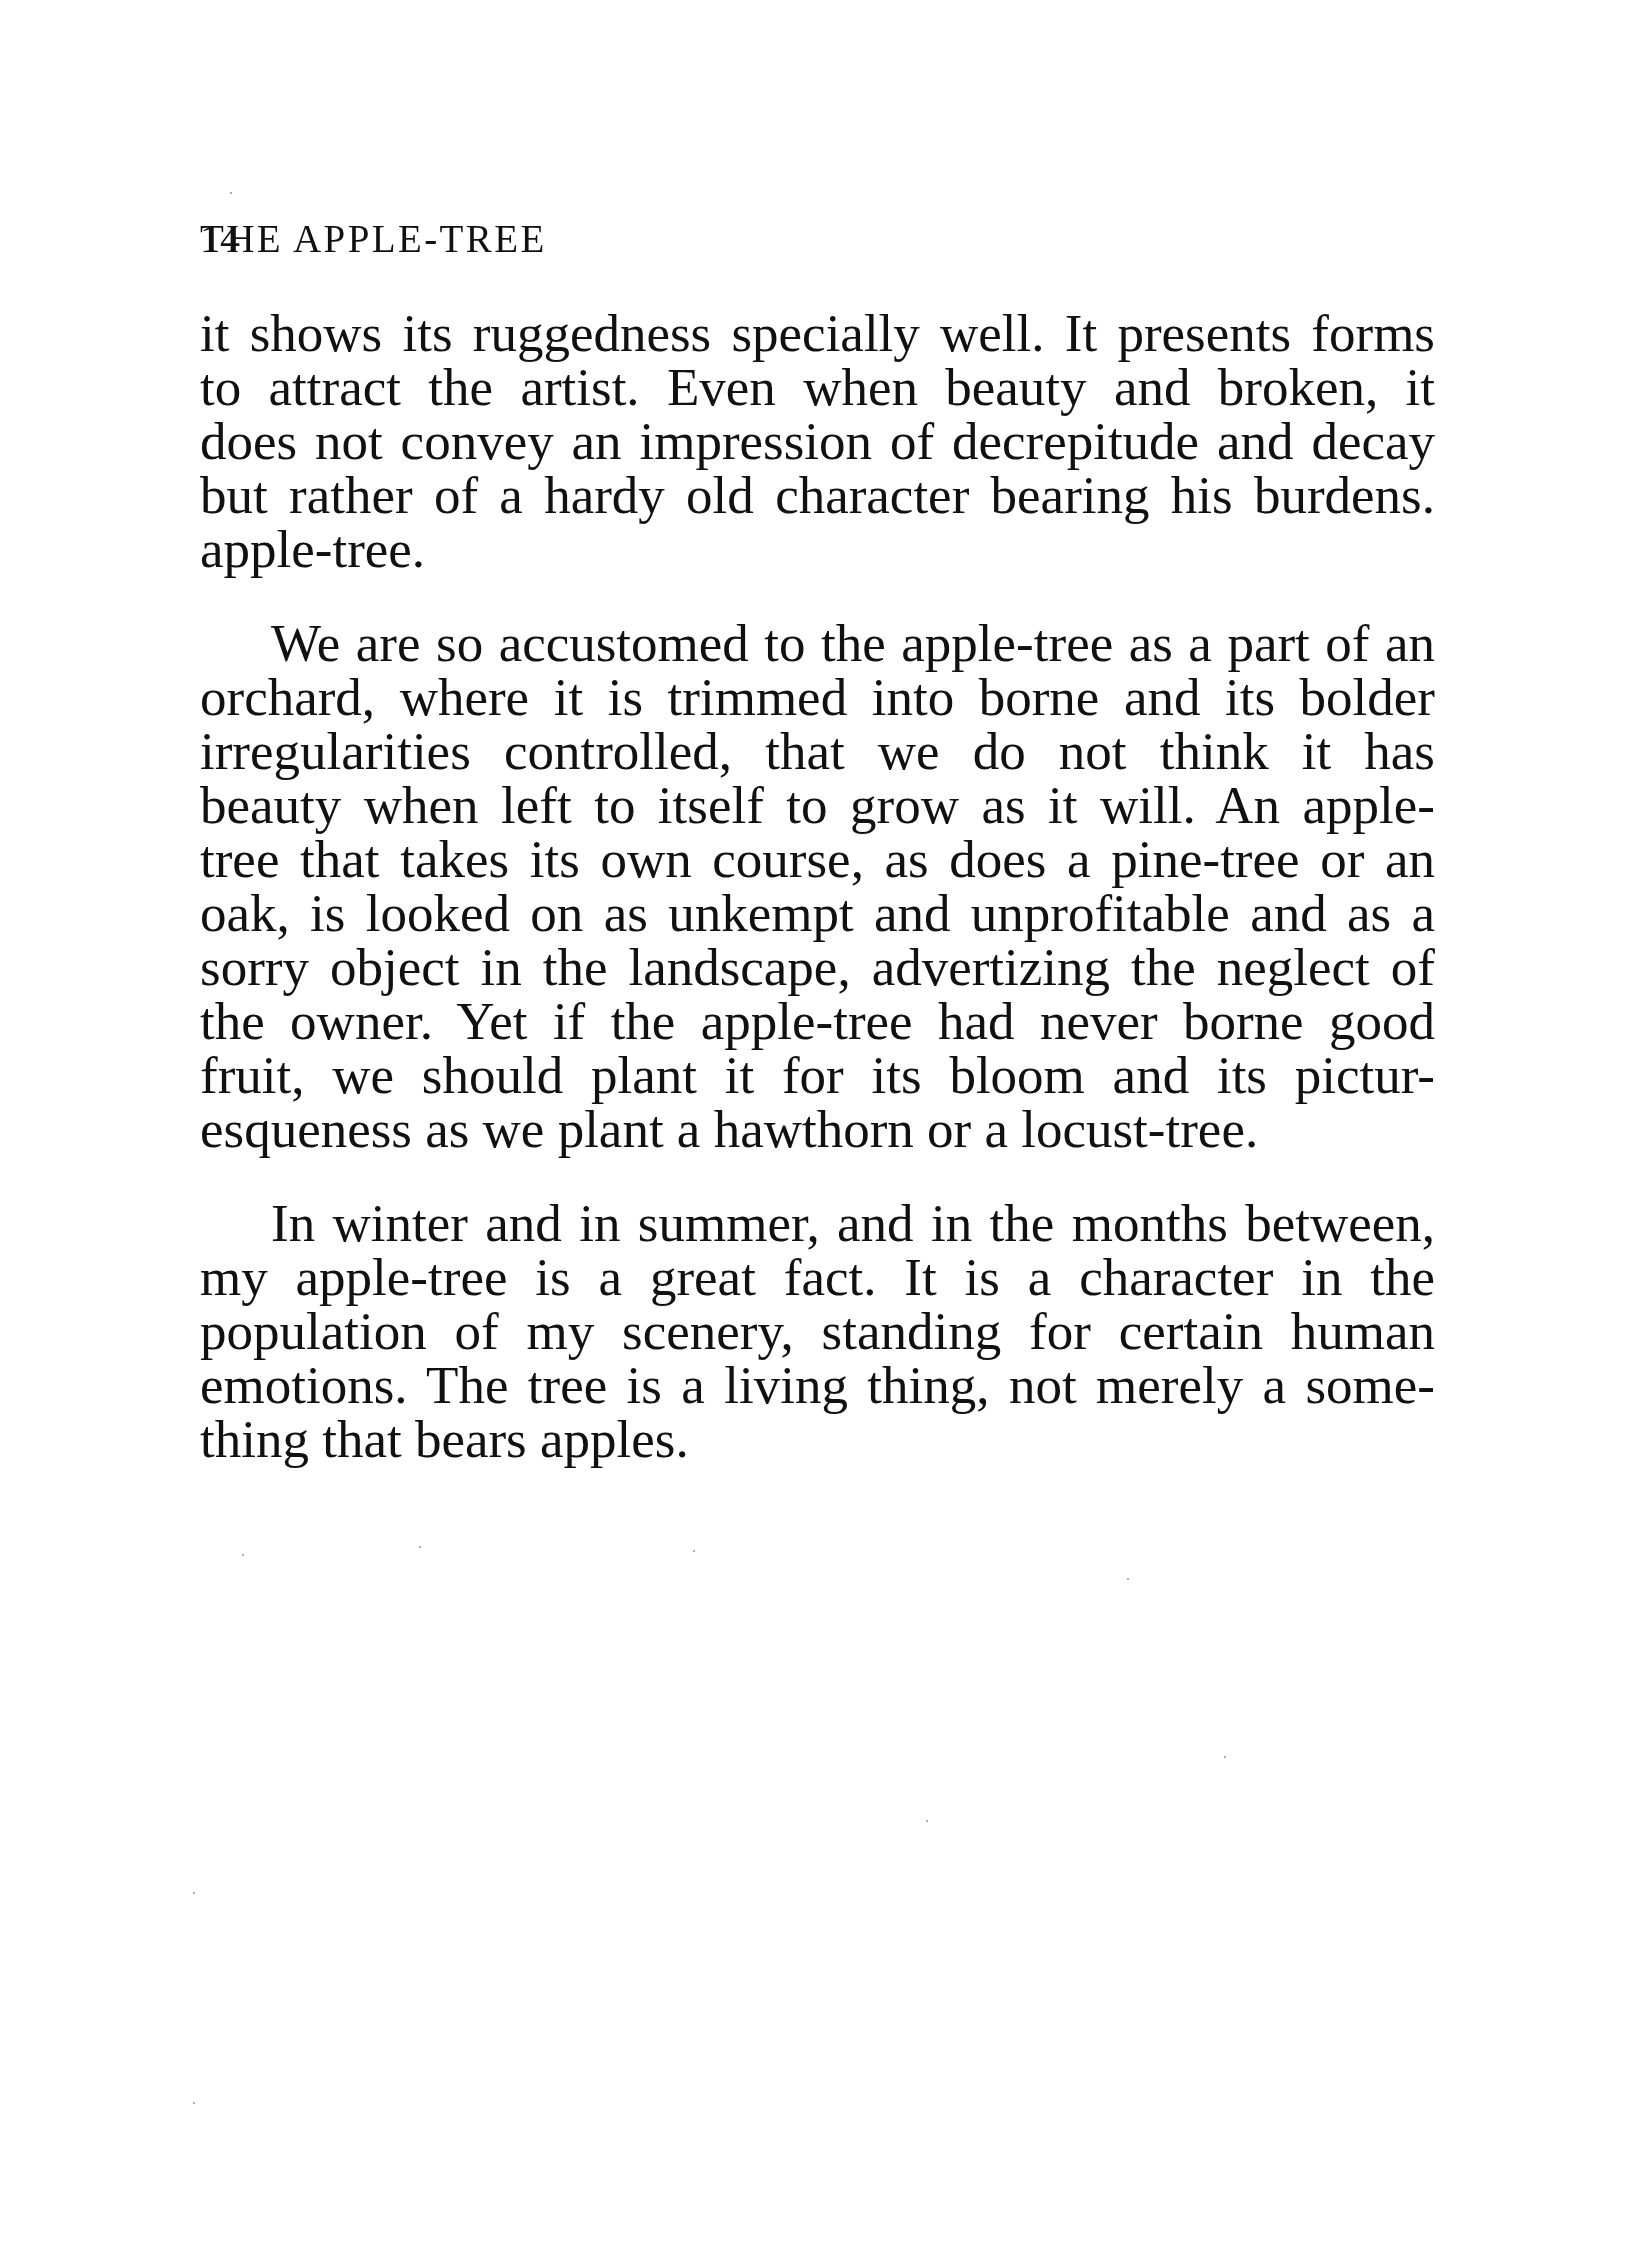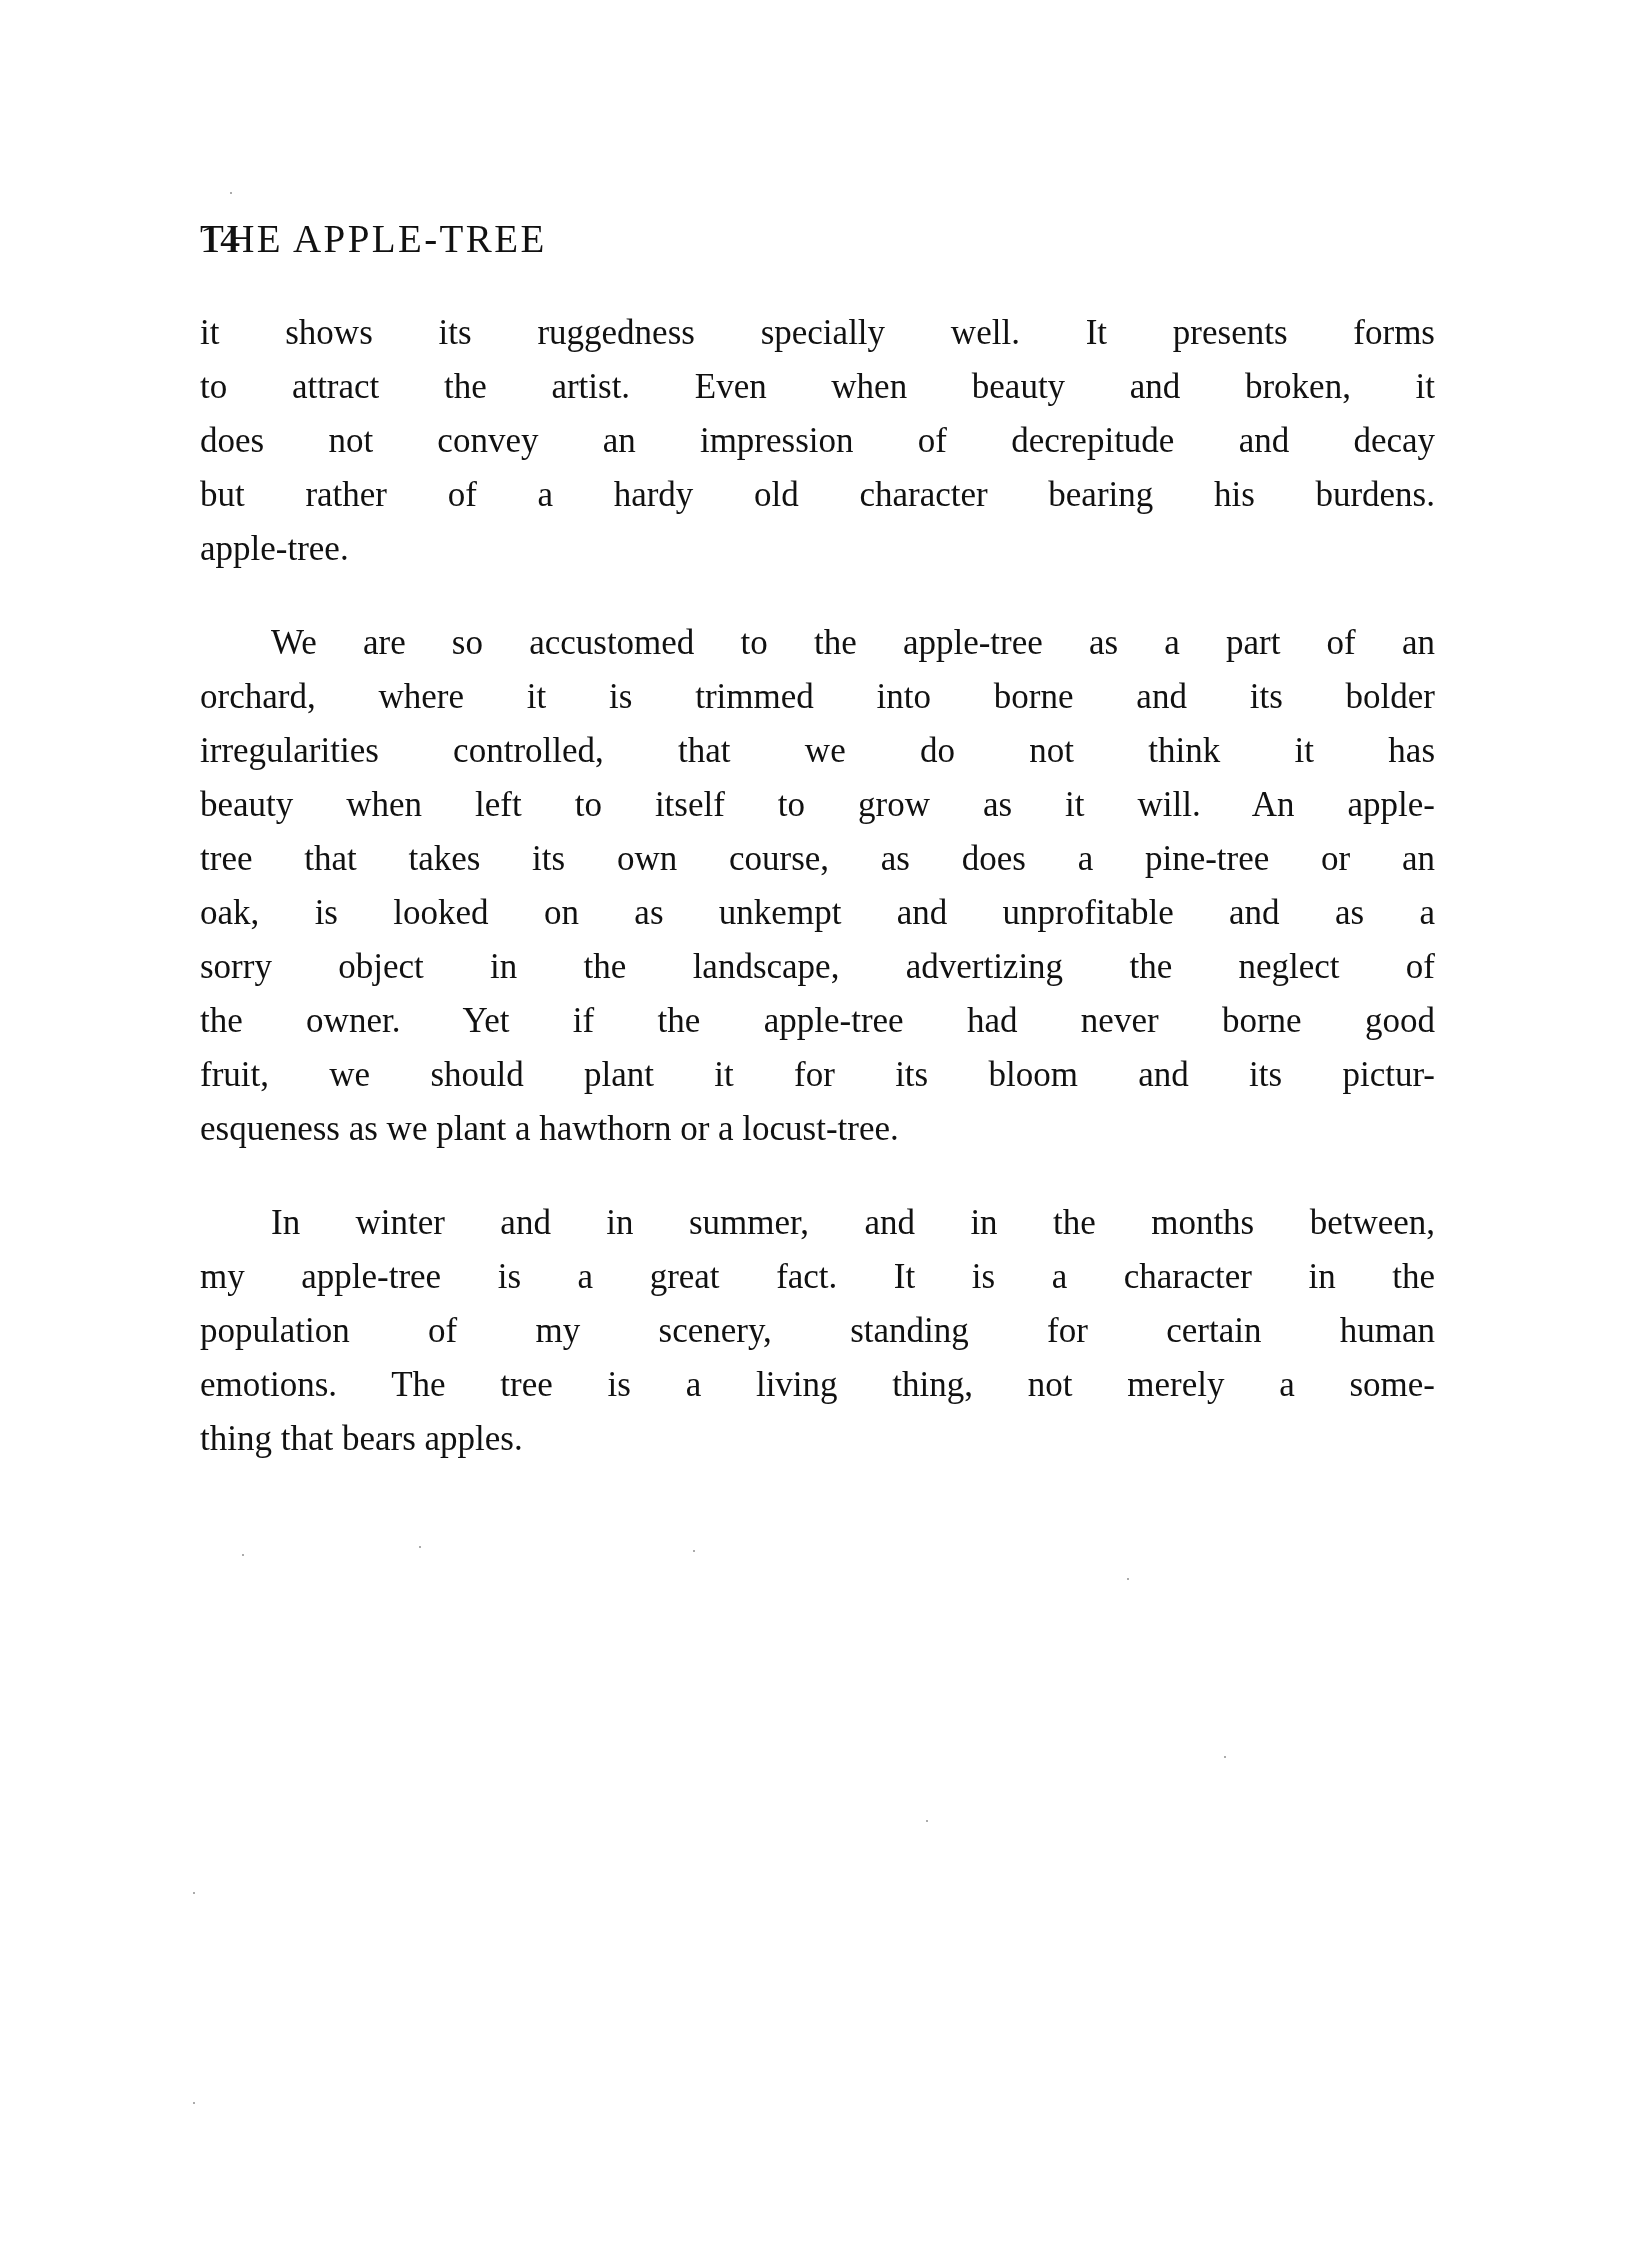--- a/index.html
+++ b/index.html
@@ -46,21 +46,21 @@
       font-size: 39px;
       line-height: 45px;
       letter-spacing: 2.4px;
       padding-right: 16px;
     }
     .body-text {
       position: absolute;
       left: 200px;
       top: 306px;
       width: 1235px;
-      font-size: 35px;
+      font-size: 53px;
     }
     .line {
       display: block;
       height: 54px;
       line-height: 54px;
       white-space: nowrap;
       text-align: justify;
       text-align-last: justify;
       overflow: visible;
     }

